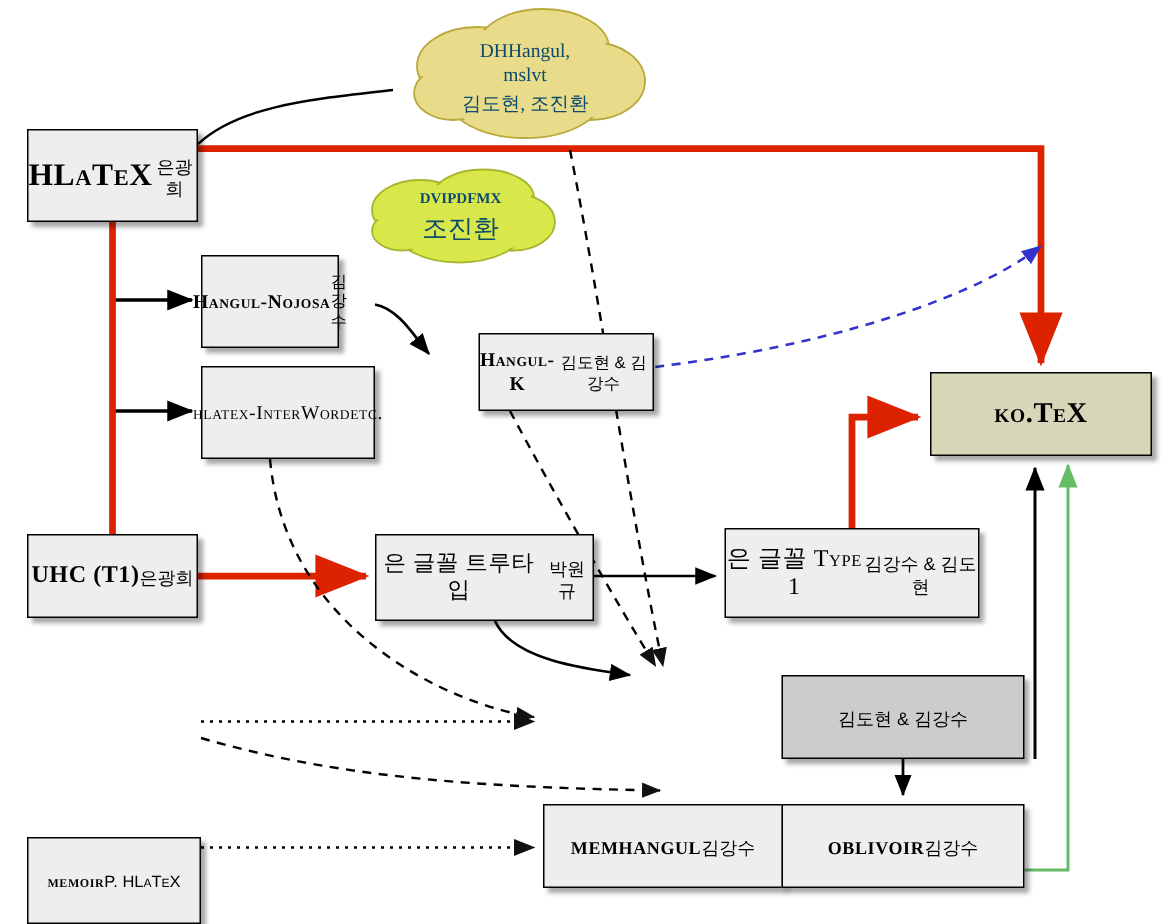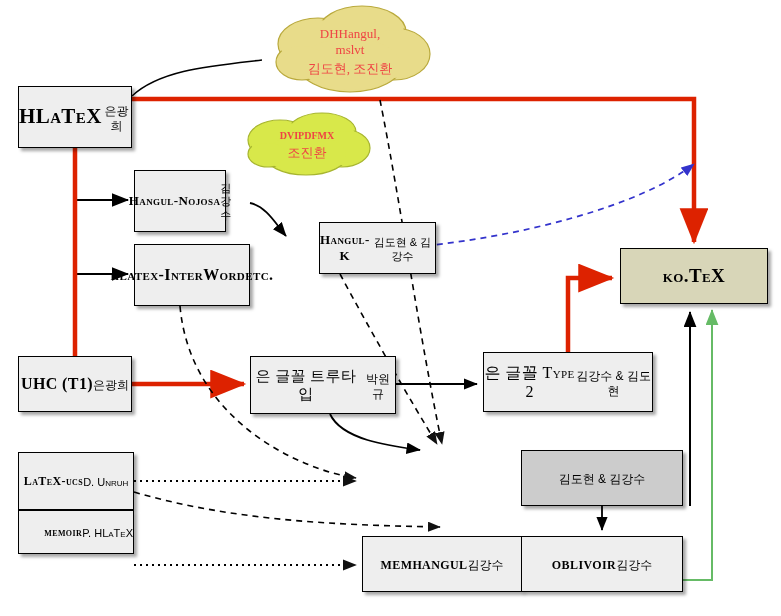--- a/index.html
+++ b/index.html
@@ -47,21 +47,21 @@
   #n-hlatex .t1 { font-size: 21px; font-variant: small-caps; font-weight: bold; }
   #n-hlatex .t2 { font-size: 12px; margin-top: 3px; }
 
   
   #n-nojosa { left: 134px; top: 170px; width: 92px; height: 62px; }
   #n-nojosa .t1 { font-size: 13px; font-variant: small-caps; font-weight: bold; }
   #n-nojosa .t2 { font-size: 11px; margin-top: 2px; }
 
   
   #n-interword { left: 134px; top: 244px; width: 116px; height: 62px; }
-  #n-interword .t1 { font-size: 16px; font-variant: small-caps; font-weight: bold; line-height: 1.25; }
+  #n-interword .t1 { font-size: 13px; font-variant: small-caps; font-weight: normal; line-height: 1.25; }
 
   
   #n-hangulk { left: 287px; top: 222px; width: 117px; height: 52px; margin-left: 32px; }
   #n-hangulk .t1 { font-size: 13px; font-variant: small-caps; font-weight: bold; }
   #n-hangulk .t2 { font-size: 11px; margin-top: 3px; }
 
   
   #n-uhc { left: 18px; top: 356px; width: 114px; height: 56px; }
   #n-uhc .t1 { font-size: 16px; font-variant: small-caps; font-weight: bold; }
   #n-uhc .t2 { font-size: 12px; margin-top: 3px; }
@@ -79,21 +79,21 @@
   
   #n-kotex { left: 620px; top: 248px; width: 148px; height: 56px; background: #d8d6b8; }
   #n-kotex .t1 { font-size: 19px; font-variant: small-caps; font-weight: bold; }
 
   
   #n-latexucs { left: 18px; top: 452px; width: 116px; height: 58px; }
   #n-latexucs .t1 { font-size: 12px; font-variant: small-caps; font-weight: bold; }
   #n-latexucs .t2 { font-size: 11px; font-variant: small-caps; margin-top: 3px; }
 
   
-  #n-memoir { left: 18px; top: 510px; width: 116px; height: 44px; justify-content: flex-end; }
+  #n-memoir { left: 18px; top: 558px; width: 116px; height: 58px; }
   #n-memoir .t1 { font-size: 12px; font-variant: small-caps; font-weight: bold; }
   #n-memoir .t2 { font-size: 11px; font-variant: small-caps; margin-top: 3px; }
 
   
   #n-dhucs { left: 362px; top: 450px; width: 160px; height: 56px; background: #cccccc; }
   #n-dhucs .t1 { font-size: 18px; font-variant: small-caps; font-weight: bold; }
   #n-dhucs .t2 { font-size: 12px; margin-top: 2px; }
   #n-hangulucs { left: 521px; top: 450px; width: 162px; height: 56px; background: #cccccc; }
   #n-hangulucs .t1 { font-size: 18px; font-variant: small-caps; font-weight: bold; }
   #n-hangulucs .t2 { font-size: 12px; margin-top: 2px; }
@@ -107,30 +107,30 @@
   #n-oblivoir .t2 { font-size: 12px; margin-top: 2px; }
 
   
   .cloud {
     position: absolute;
     display: flex;
     flex-direction: column;
     align-items: center;
     justify-content: center;
     text-align: center;
-    color: #ef4444;
+    color: #0c4a6e;
   }
   .cloud .clabel { position: relative; z-index: 2; }
   #c-dhhangul { left: 262px; top: 4px; width: 176px; height: 96px; }
   #c-dhhangul .l1 { font-size: 13px; font-family: "Liberation Serif", serif; }
   #c-dhhangul .l2 { font-size: 13px; }
   #c-dhhangul .l3 { font-size: 13px; margin-top: 2px; }
   #c-dvipdfmx { left: 236px; top: 108px; width: 142px; height: 72px; }
   #c-dvipdfmx .l1 { font-size: 14px; font-variant: small-caps; font-weight: bold; }
-  #c-dvipdfmx .l2 { font-size: 13px; margin-top: 1px; }
+  #c-dvipdfmx .l2 { font-size: 17px; margin-top: 1px; }
   .cloudsvg { position: absolute; left: 0; top: 0; }
 </style>
 </head>
 <body>
 
 <div id="root">
 
   <svg class="edges" viewBox="0 0 781 616">
     <defs>
       <marker id="arrow-black" markerWidth="9" markerHeight="9" refX="7.5" refY="3.2" orient="auto">
@@ -260,32 +260,28 @@
     <div class="t1">UHC (T1)</div>
     <div class="t2">은광희</div>
   </div>
 
   <div class="node" id="n-eunttf">
     <div class="t1">은 글꼴 트루타입</div>
     <div class="t2">박원규</div>
   </div>
 
   <div class="node" id="n-euntype1">
-    <div class="t1">은 글꼴 Type 2</div>
+    <div class="t1">은 글꼴 Type 1</div>
     <div class="t2">김강수 &amp; 김도현</div>
   </div>
 
   <div class="node" id="n-kotex">
     <div class="t1">ko.TeX</div>
   </div>
 
-  <div class="node" id="n-latexucs">
-    <div class="t1">LaTeX-ucs</div>
-    <div class="t2">D. Unruh</div>
-  </div>
 
   <div class="node" id="n-memoir">
     <div class="t1">memoir</div>
     <div class="t2">P. HLaTeX</div>
   </div>
 
 
   <div class="node" id="n-hangulucs">
     <div class="t2">김도현 &amp; 김강수</div>
   </div>

